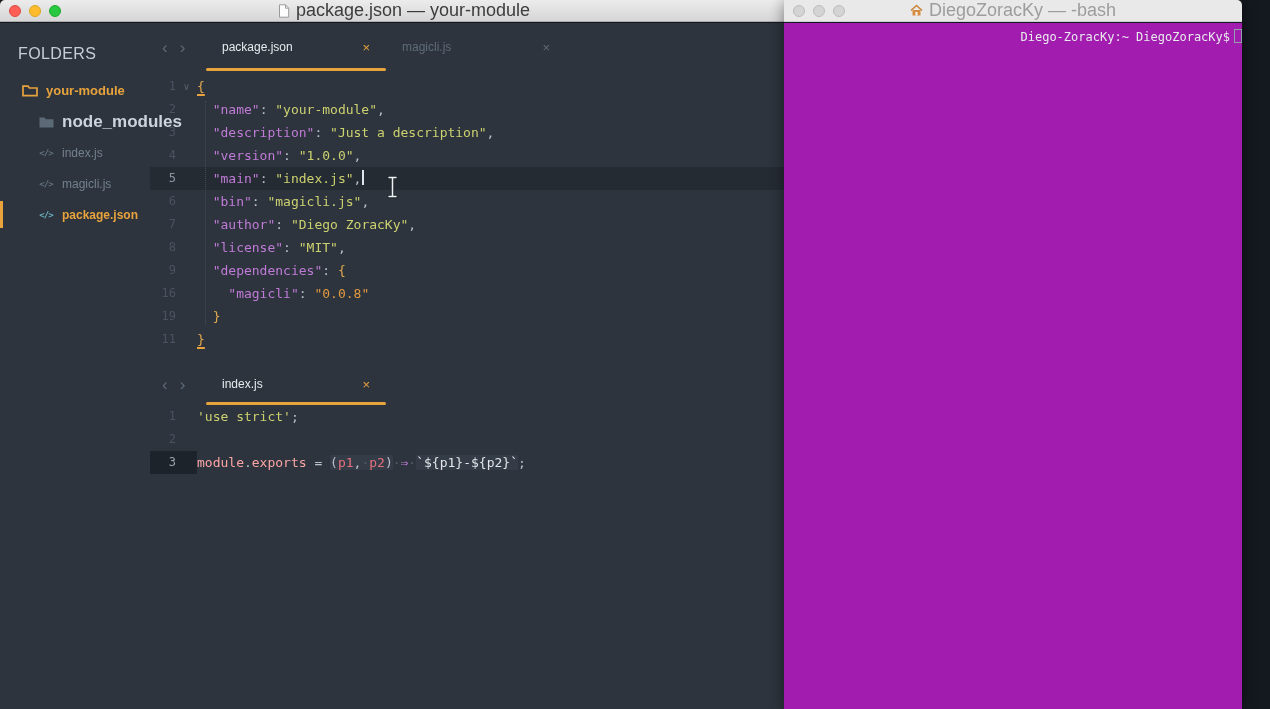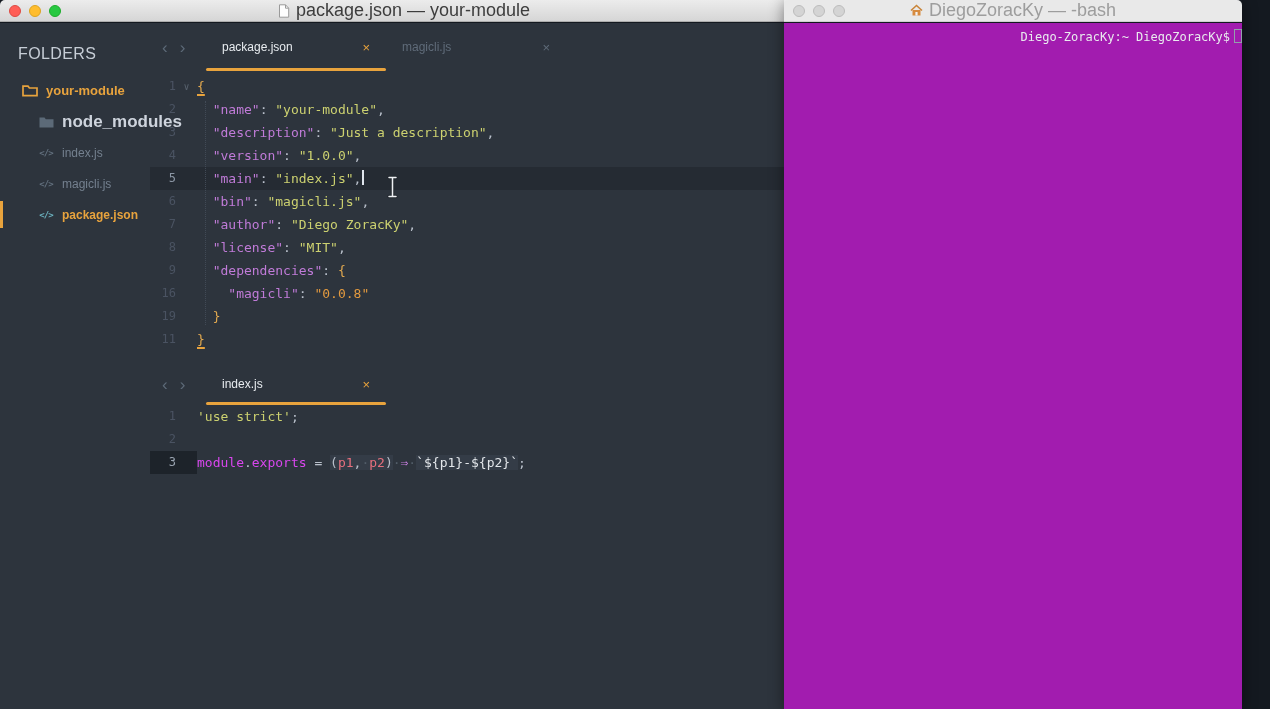--- a/index.html
+++ b/index.html
@@ -71,21 +71,21 @@
   .line.numhl .gutter, .line.numhl .fold { background:#1d232a; }
   .line.numhl .gutter { color:#9aa4b1; }
   .indent-guide { position:absolute; left:55px; width:0; border-left:1px dotted #414a56; }
 
   .tok.key   { color:#c07bd8; }
   .tok.str   { color:#ccd170; }
   .tok.numstr{ color:#e39a3f; }
   .tok.pun   { color:#bac1cc; }
   .tok.brace { color:#e2a950; }
   .tok.match { text-decoration:underline; text-decoration-color:#e8a33d; text-decoration-thickness:2px; text-underline-offset:3px; }
-  .tok.prop  { color:#d946ef; }
+  .tok.prop  { color:#fca5a5; }
   .tok.param { color:#e8707e; }
   .tok.arrow { color:#c07bd8; }
   .tok.tpl   { color:#e2e6ea; }
   .tok.ws    { color:#525d69; }
   .tok.hlbox { background:#343c47; }
   .caret { display:inline-block; width:2px; height:15px; background:#dfe5ec; vertical-align:-2px; margin-left:1px; }
 
   
   .terminal-body { position:absolute; top:23px; left:0; right:0; bottom:0; background:#a21caf;
                    padding:6px 0 0 3px; font:12px/17px "DejaVu Sans Mono", monospace; color:#e9ebee; }

